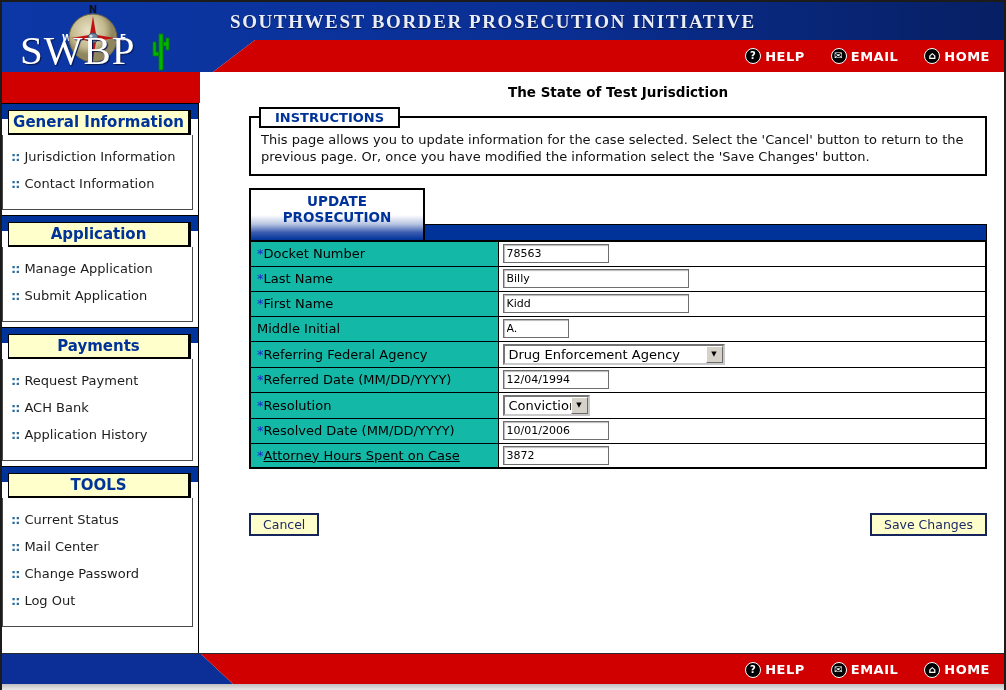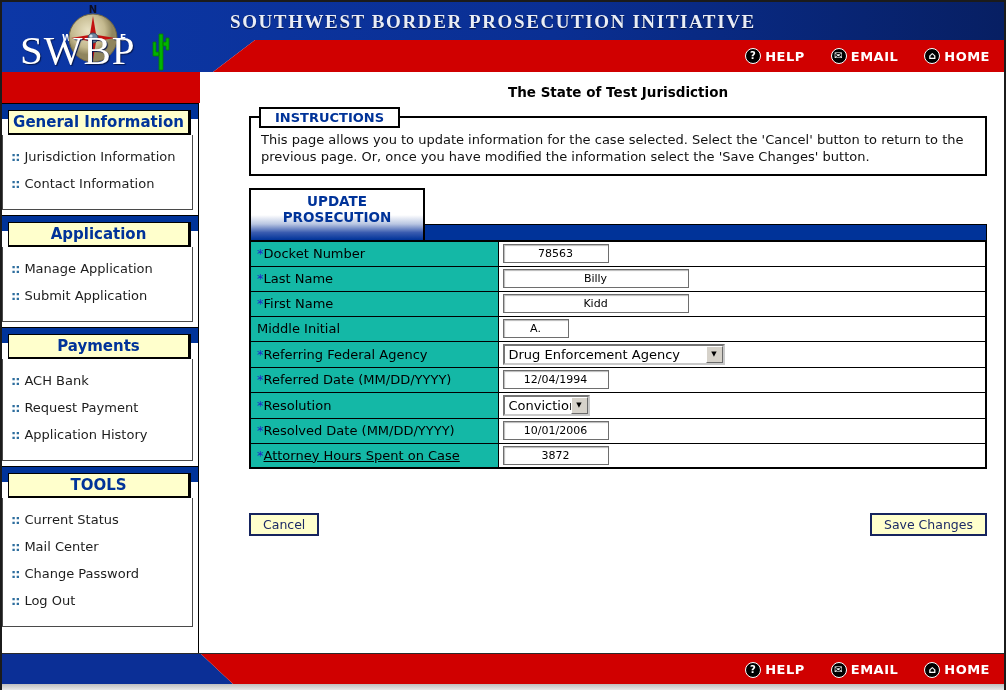--- a/index.html
+++ b/index.html
@@ -56,21 +56,21 @@
       background:linear-gradient(180deg,#ffffff 0%,#ffffff 50%,#b9c6e2 68%,#3a5cb0 85%,#003399 100%);
       margin-bottom:-16px; }
   .tab-bar { height:16px; background:#003399; border:1px solid #000; border-bottom:none; position:relative; z-index:1; }
   table.form-table { width:738px; border-collapse:collapse; border:2px solid #000; }
   table.form-table td { border:1px solid #000; height:25px; font-size:13px; }
   td.lbl { width:248px; background:#14b8a6; color:#000; padding:3px 4px 3px 6px; }
   td.val { background:#fff; padding:2px 4px; }
   .req { color:#2222cc; }
   .link-label { text-decoration:underline; cursor:pointer; }
   .win-input { border:1px solid #6e6e6e; box-shadow:inset 1px 1px 1px rgba(0,0,0,.28);
-      height:19px; font-size:11px; font-family:"DejaVu Sans",sans-serif; padding:1px 3px; color:#000; background:#fff;text-align:center; }
+      height:19px; font-size:11px; font-family:"DejaVu Sans",sans-serif; padding:1px 3px; color:#000; background:#fff; }
   .w-105 { width:106px; } .w-185 { width:186px; } .w-65 { width:66px; }
   .win-select { display:inline-flex; align-items:stretch; border:2px inset #c9c9c9; background:#fff;
       height:21px; cursor:pointer; }
   .win-select .sel-text { font-size:13px; color:#000; padding:1px 4px 0 4px; white-space:nowrap; overflow:hidden; flex:1; }
   .win-select .sel-arrow { width:17px; background:#d6d2ca; border:1px solid; border-color:#fff #6b6b6b #6b6b6b #fff;
       display:flex; align-items:center; justify-content:center; font-size:7px; color:#000; }
   .sel-agency { width:222px; } .sel-resolution { width:87px; }
 
   .btn-row { display:flex; justify-content:space-between; margin-top:44px; }
   .form-btn { background:#ffffcc; border:2px solid #16245e; color:#1c2a66; font-size:12.5px;
@@ -168,24 +168,24 @@
           <span class="side-bullet">::</span><span>Submit Application</span>
         </div>
       </div>
     </div>
 
     <div class="side-section">
       <div class="side-bluebar"></div>
       <div class="side-title">Payments</div>
       <div class="side-items">
         <div class="side-item">
+          <span class="side-bullet">::</span><span>Request Payment</span>
+        </div>
+        <div class="side-item">
           <span class="side-bullet">::</span><span>ACH Bank</span>
-        </div>
-        <div class="side-item">
-          <span class="side-bullet">::</span><span>Request Payment</span>
         </div>
         <div class="side-item">
           <span class="side-bullet">::</span><span>Application History</span>
         </div>
       </div>
     </div>
 
     <div class="side-section">
       <div class="side-bluebar"></div>
       <div class="side-title">TOOLS</div>

